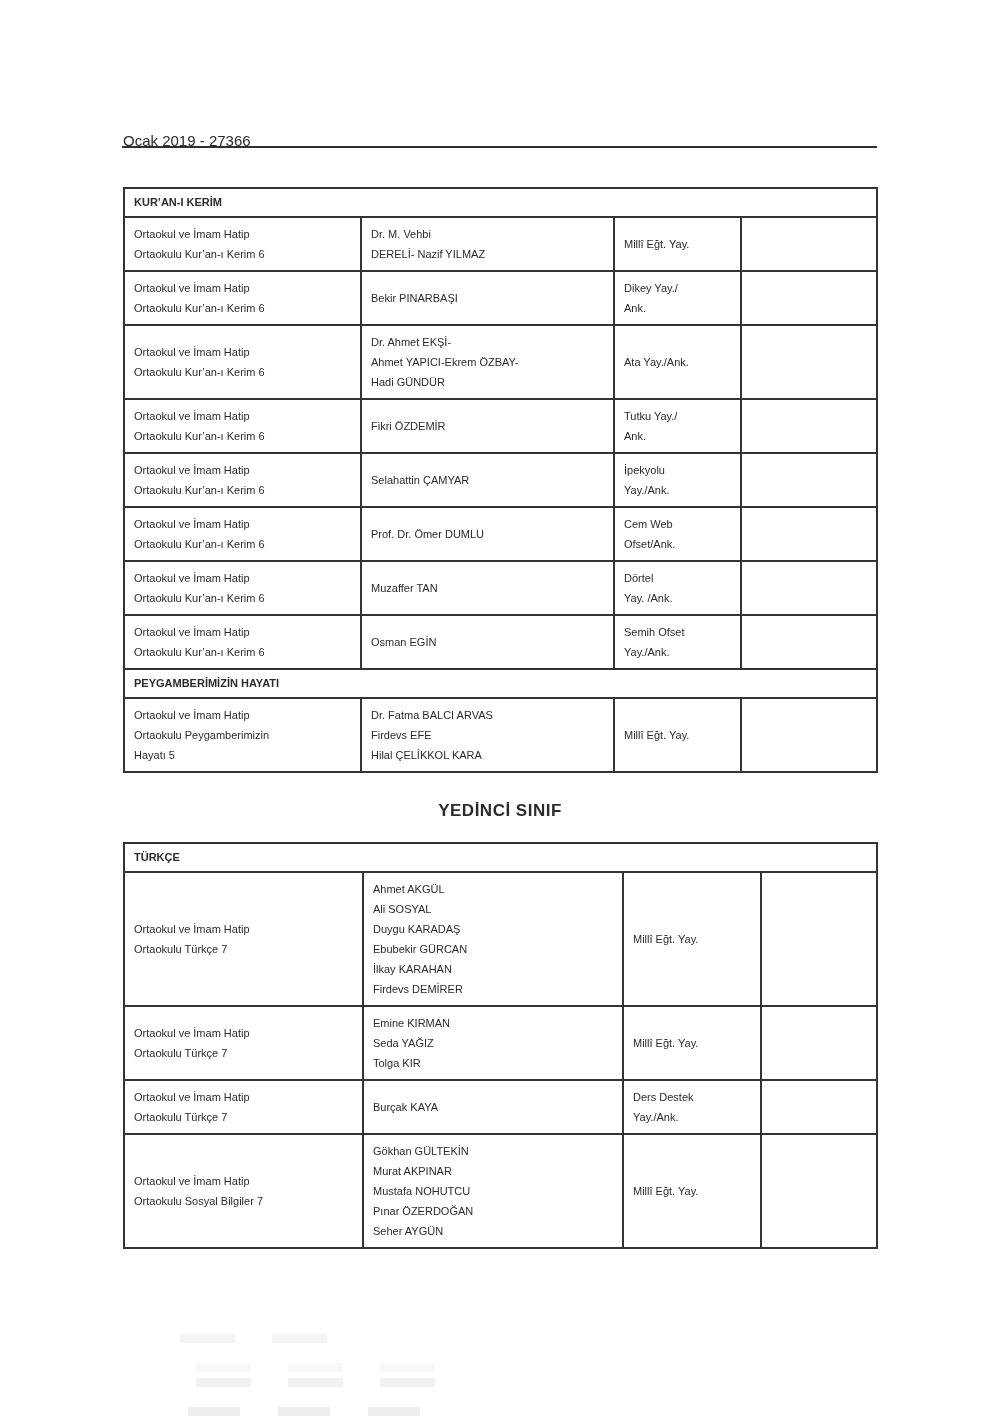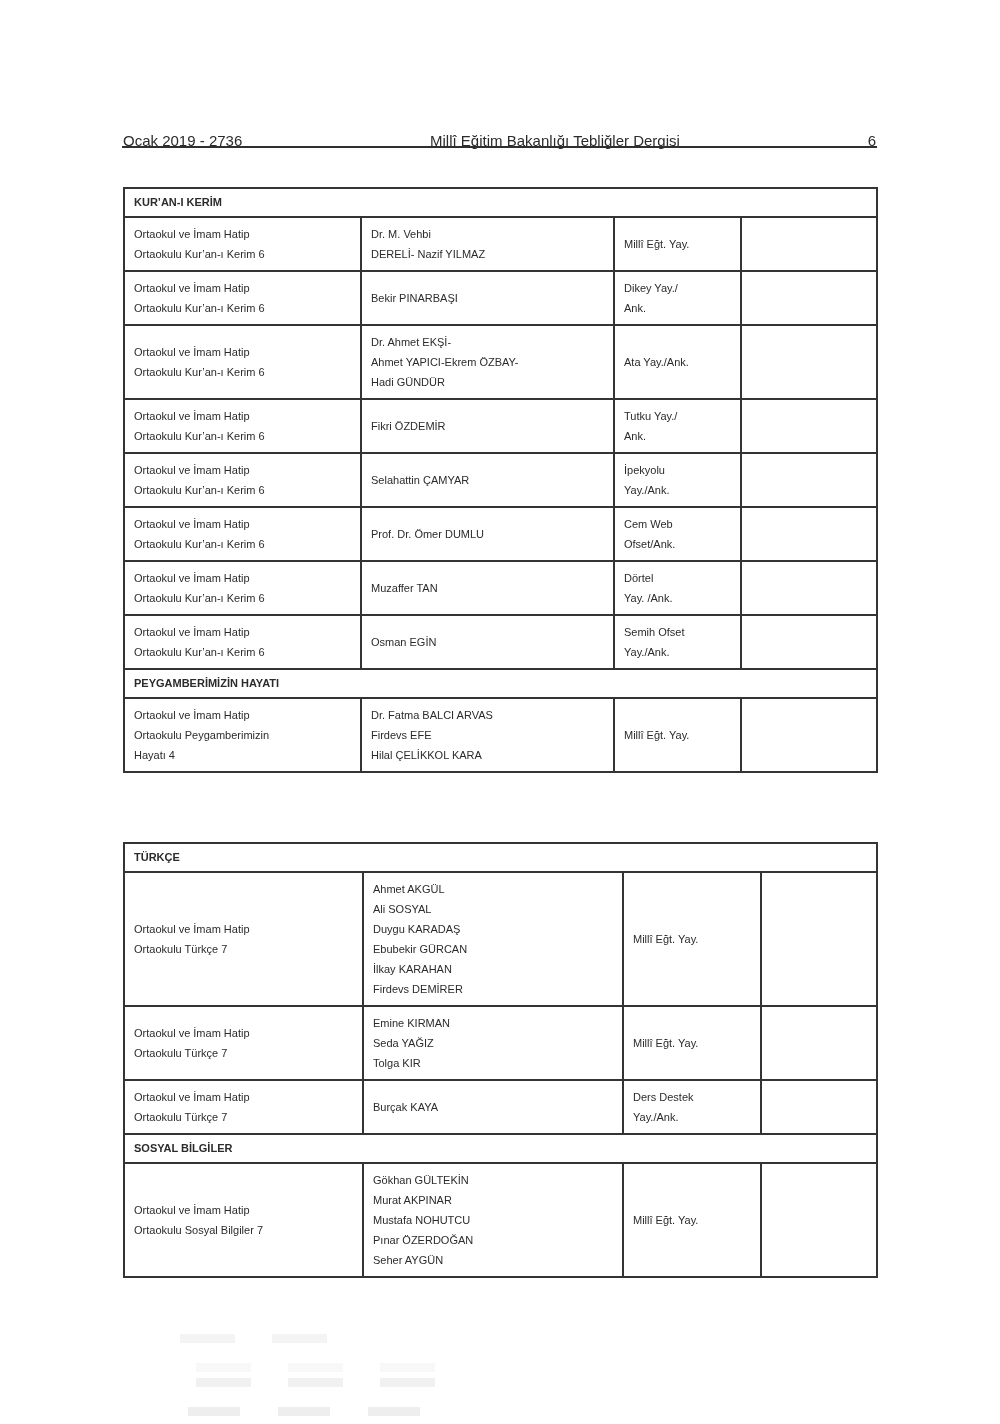--- a/index.html
+++ b/index.html
@@ -85,21 +85,20 @@
   .artifact.a4 { top: 1407px; left: 188px; width: 250px; background:
       repeating-linear-gradient(90deg, #eeeeee 0px, #eeeeee 52px, transparent 52px, transparent 90px); }
 </style>
 </head>
 <body>
 
 <div class="page">
 
   <div class="doc-header">
     <span class="left">Ocak 2019 - 2736</span>
-    <span class="center">Millî Eğitim Bakanlığı Tebliğler Dergisi</span>
     <span class="right">6</span>
   </div>
   <div class="header-rule"></div>
 
   <table class="booklist" id="table-0">
     <colgroup>
       <col style="width:237px">
         <col style="width:253px">
         <col style="width:127px">
         <col style="width:136px">
@@ -221,35 +220,36 @@
           </td>
           <td></td>
         </tr>
         <tr>
           <td colspan="4" class="sec">PEYGAMBERİMİZİN HAYATI</td>
         </tr>
         <tr>
           <td>
             <div class="ln">Ortaokul ve İmam Hatip</div>
             <div class="ln">Ortaokulu Peygamberimizin</div>
-            <div class="ln">Hayatı 4</div>
+            <div class="ln">Hayatı 5</div>
           </td>
           <td>
             <div class="ln">Dr. Fatma BALCI ARVAS</div>
             <div class="ln">Firdevs EFE</div>
             <div class="ln">Hilal ÇELİKKOL KARA</div>
           </td>
           <td>
             <div class="ln">Millî Eğt. Yay.</div>
           </td>
           <td></td>
         </tr>
       </tbody>
   </table>
 
+  <div class="grade-heading">YEDİNCİ SINIF</div>
 
   <table class="booklist" id="table-1">
     <colgroup>
       <col style="width:239px">
         <col style="width:260px">
         <col style="width:138px">
         <col style="width:116px">
     </colgroup>
     <tbody>
         <tr>
@@ -296,23 +296,20 @@
           <td>
             <div class="ln">Burçak KAYA</div>
           </td>
           <td>
             <div class="ln">Ders Destek</div>
             <div class="ln">Yay./Ank.</div>
           </td>
           <td></td>
         </tr>
         <tr>
-          <td colspan="4" class="sec">SOSYAL BİLGİLER</td>
-        </tr>
-        <tr>
           <td>
             <div class="ln">Ortaokul ve İmam Hatip</div>
             <div class="ln">Ortaokulu Sosyal Bilgiler 7</div>
           </td>
           <td>
             <div class="ln">Gökhan GÜLTEKİN</div>
             <div class="ln">Murat AKPINAR</div>
             <div class="ln">Mustafa NOHUTCU</div>
             <div class="ln">Pınar ÖZERDOĞAN</div>
             <div class="ln">Seher AYGÜN</div>

